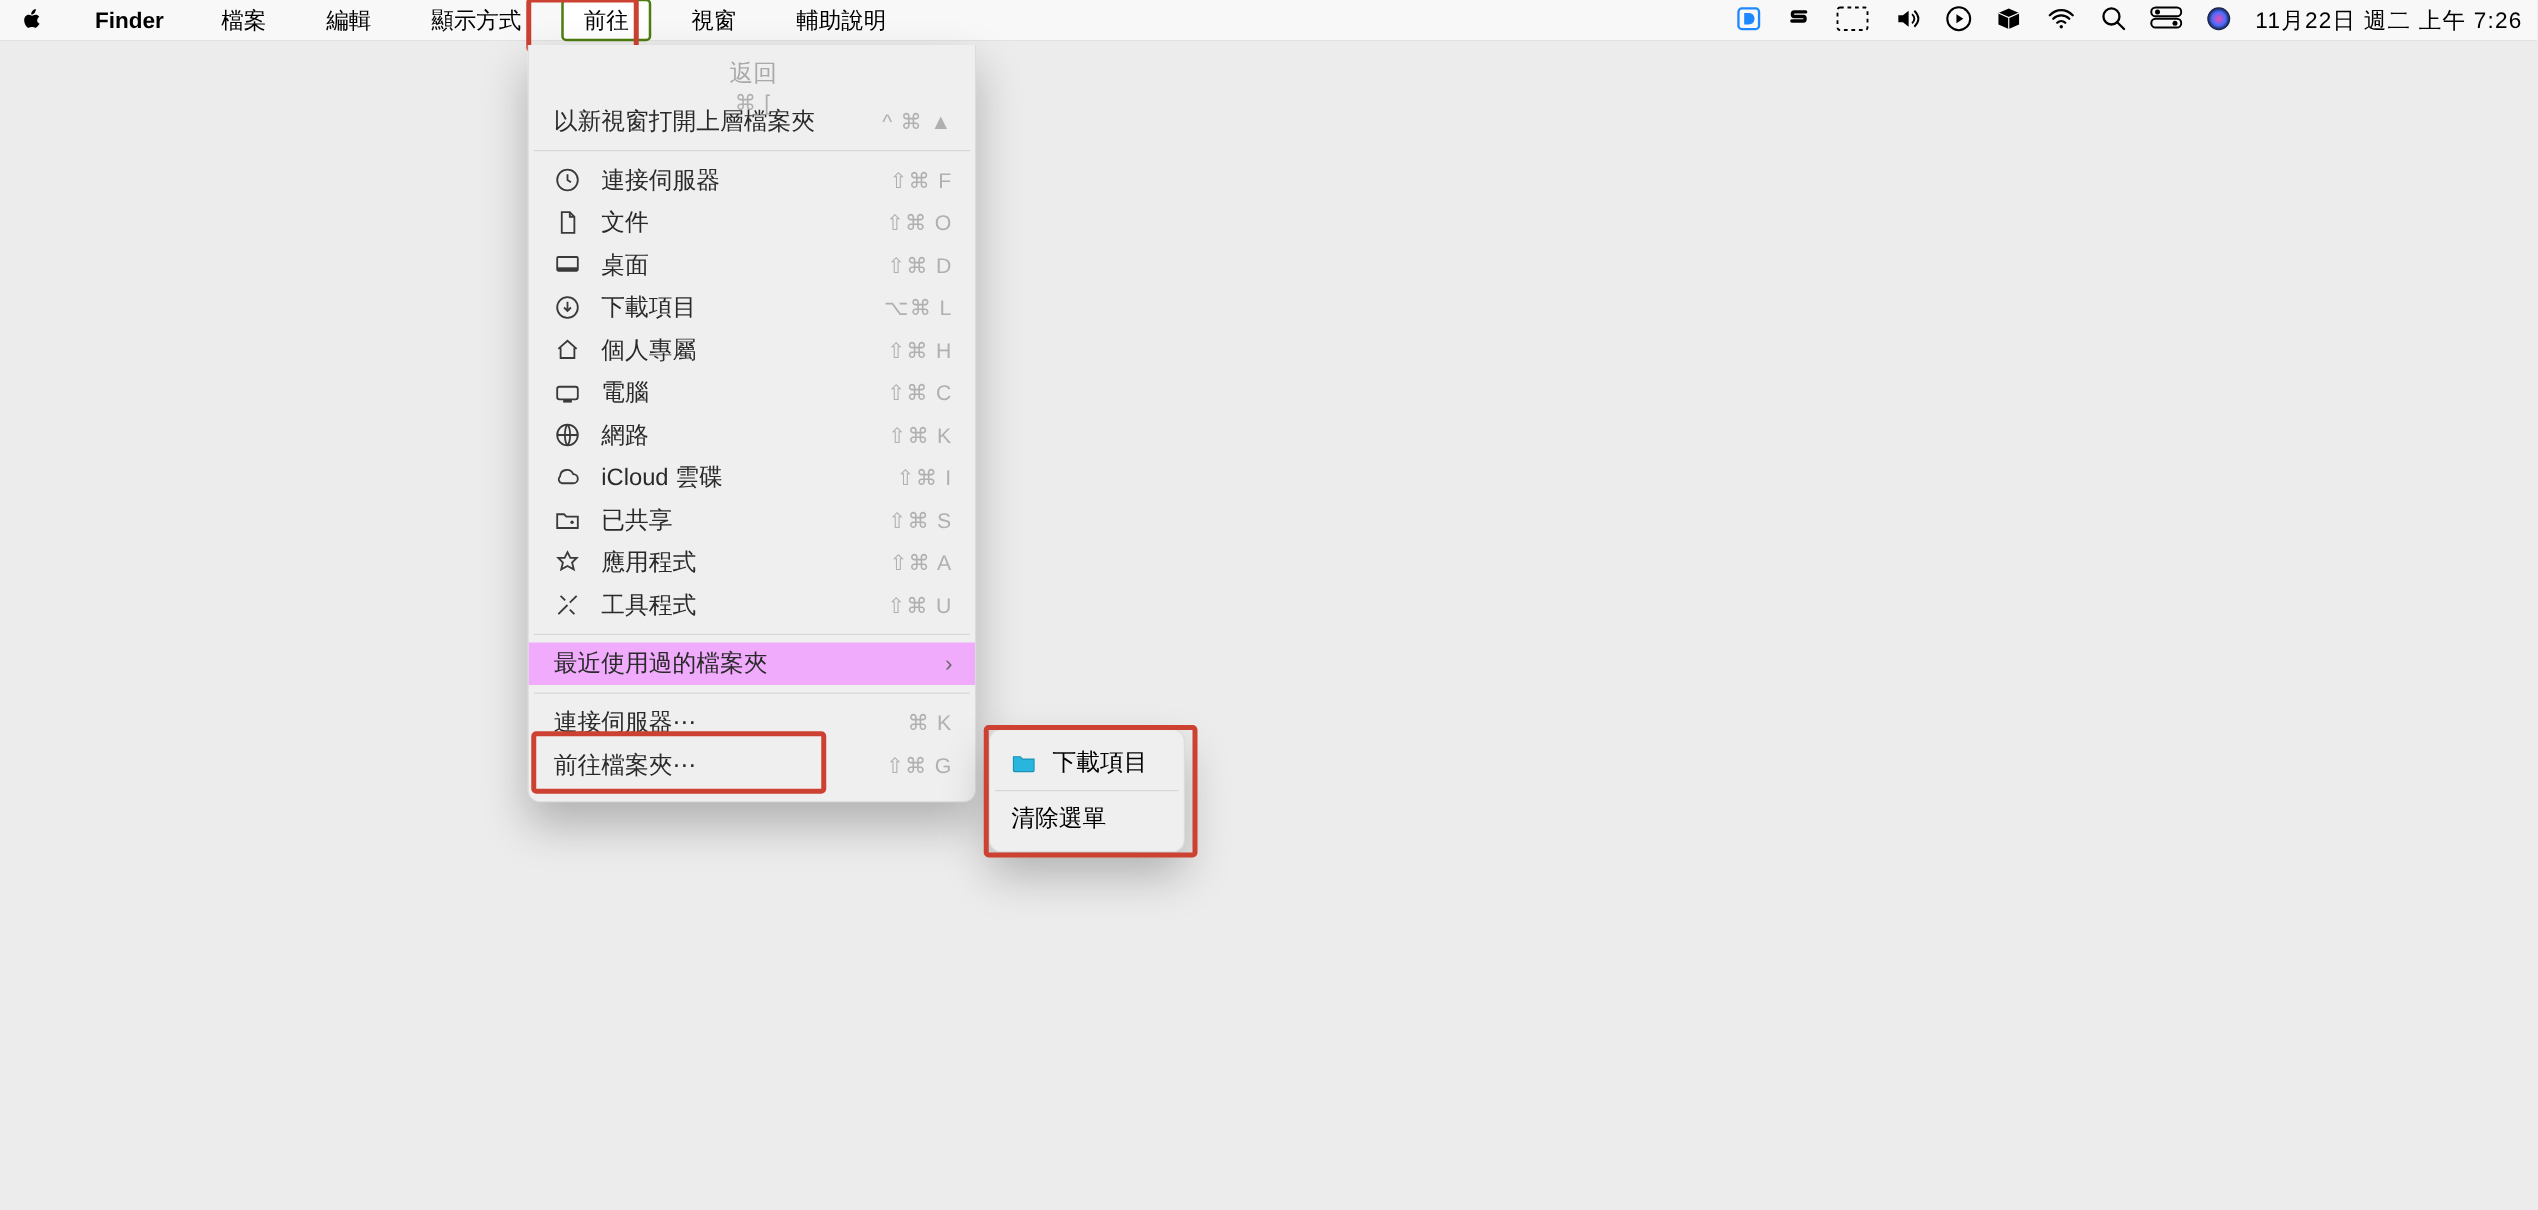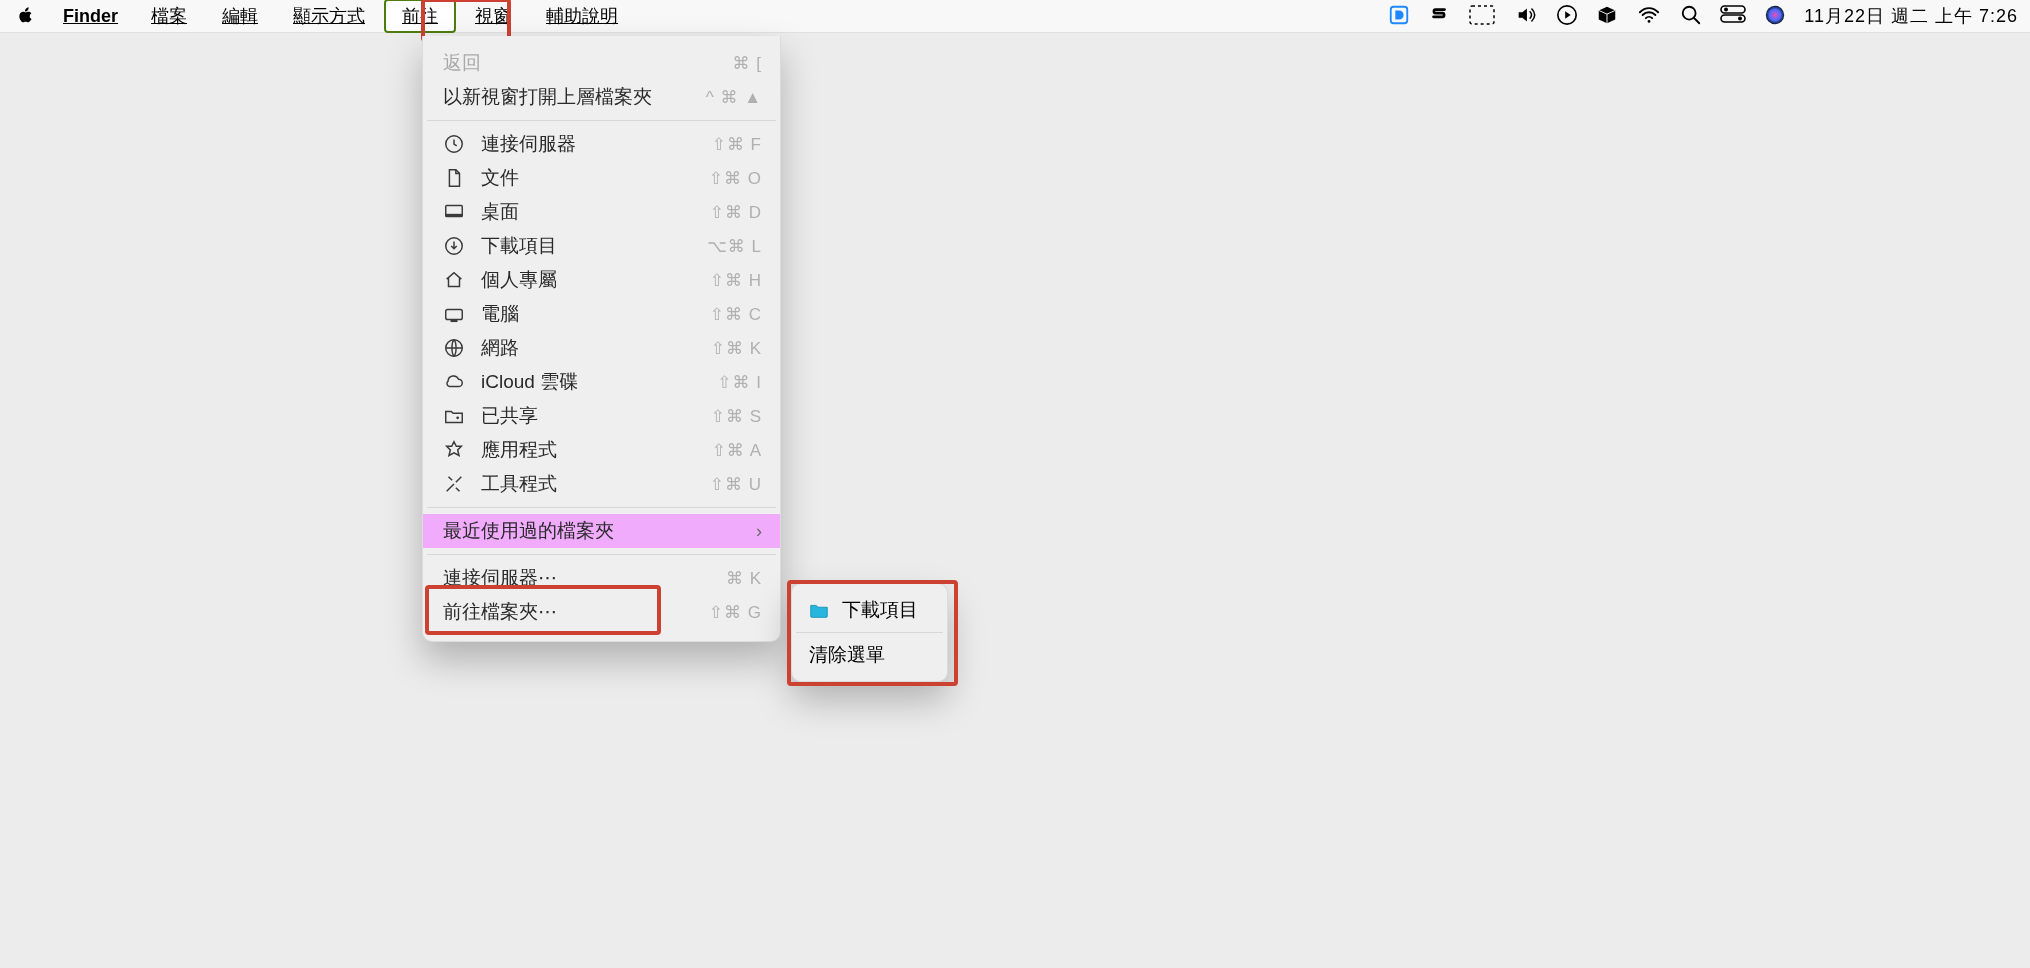--- a/index.html
+++ b/index.html
@@ -12,21 +12,21 @@
   }
   
   .menubar{
     height:32px;
     background:rgba(250,250,250,.9);
     border-bottom:1px solid #e1e1e1;
     display:flex;align-items:center;
     padding:0 12px;
     font-size:18px;color:#000;
   }
-  .menubar .left{display:flex;align-items:center;gap:3px;text-decoration:underline;}
+  .menubar .left{display:flex;align-items:center;gap:16px;}
   .menubar .right{display:flex;align-items:flex-start;gap:18px;margin-left:auto;}
   .menubar .mi{padding:0 16px;height:32px;line-height:32px;cursor:default;}
   .menubar .app{font-weight:700;padding:0 14px;}
   .menubar .mi.open{background:#fff;border:2px solid #4d7c0f;border-radius:4px;line-height:30px;height:30px;}
   .menubar .apple{width:20px;height:20px;}
   .menubar .status-icon{display:flex;align-items:center;color:#000;}
   .menubar .clock{font-size:18px;letter-spacing:1px;}
   
   .hbox-go{position:absolute;left:421px;top:-2px;width:82px;height:36px;border:4px solid #cc4131;border-radius:4px;pointer-events:none;}
   
@@ -40,21 +40,21 @@
     border-radius:0 0 10px 10px;
     padding:10px 0 12px;
     box-shadow:0 18px 36px rgba(0,0,0,.25);
     font-size:19px;
   }
   .menu .row{
     display:flex;align-items:center;
     height:34px;padding:0 18px 0 20px;
     color:#2a2a2a;cursor:default;
   }
-  .menu .row.dim{color:#a9a9a9;}
+  .menu .row.dim{color:#a9a9a9;flex-direction:column;}
   .menu .row .ic{width:22px;height:22px;flex:0 0 22px;margin-right:16px;display:flex;align-items:center;justify-content:center;}
   .menu .row .ic svg{stroke:#3a3a3a;fill:none;stroke-width:1.6;}
   .menu .row .lbl{flex:1 1 auto;white-space:nowrap;}
   .menu .row .sc{color:#b0b0b0;font-size:17px;letter-spacing:1px;font-family:-apple-system,Arial,sans-serif;}
   .menu .row .arrow{color:#6a6a6a;font-size:18px;}
   .menu hr{border:none;border-top:1px solid #d7d7d7;margin:6px 4px;}
   .menu .row.noicon{padding-left:20px;}
   .menu .row.sel{background:#f0abfc;}
   
   .hbox-recent{position:absolute;left:425px;top:585px;width:228px;height:42px;border:4px solid #cc4131;border-radius:4px;pointer-events:none;}

